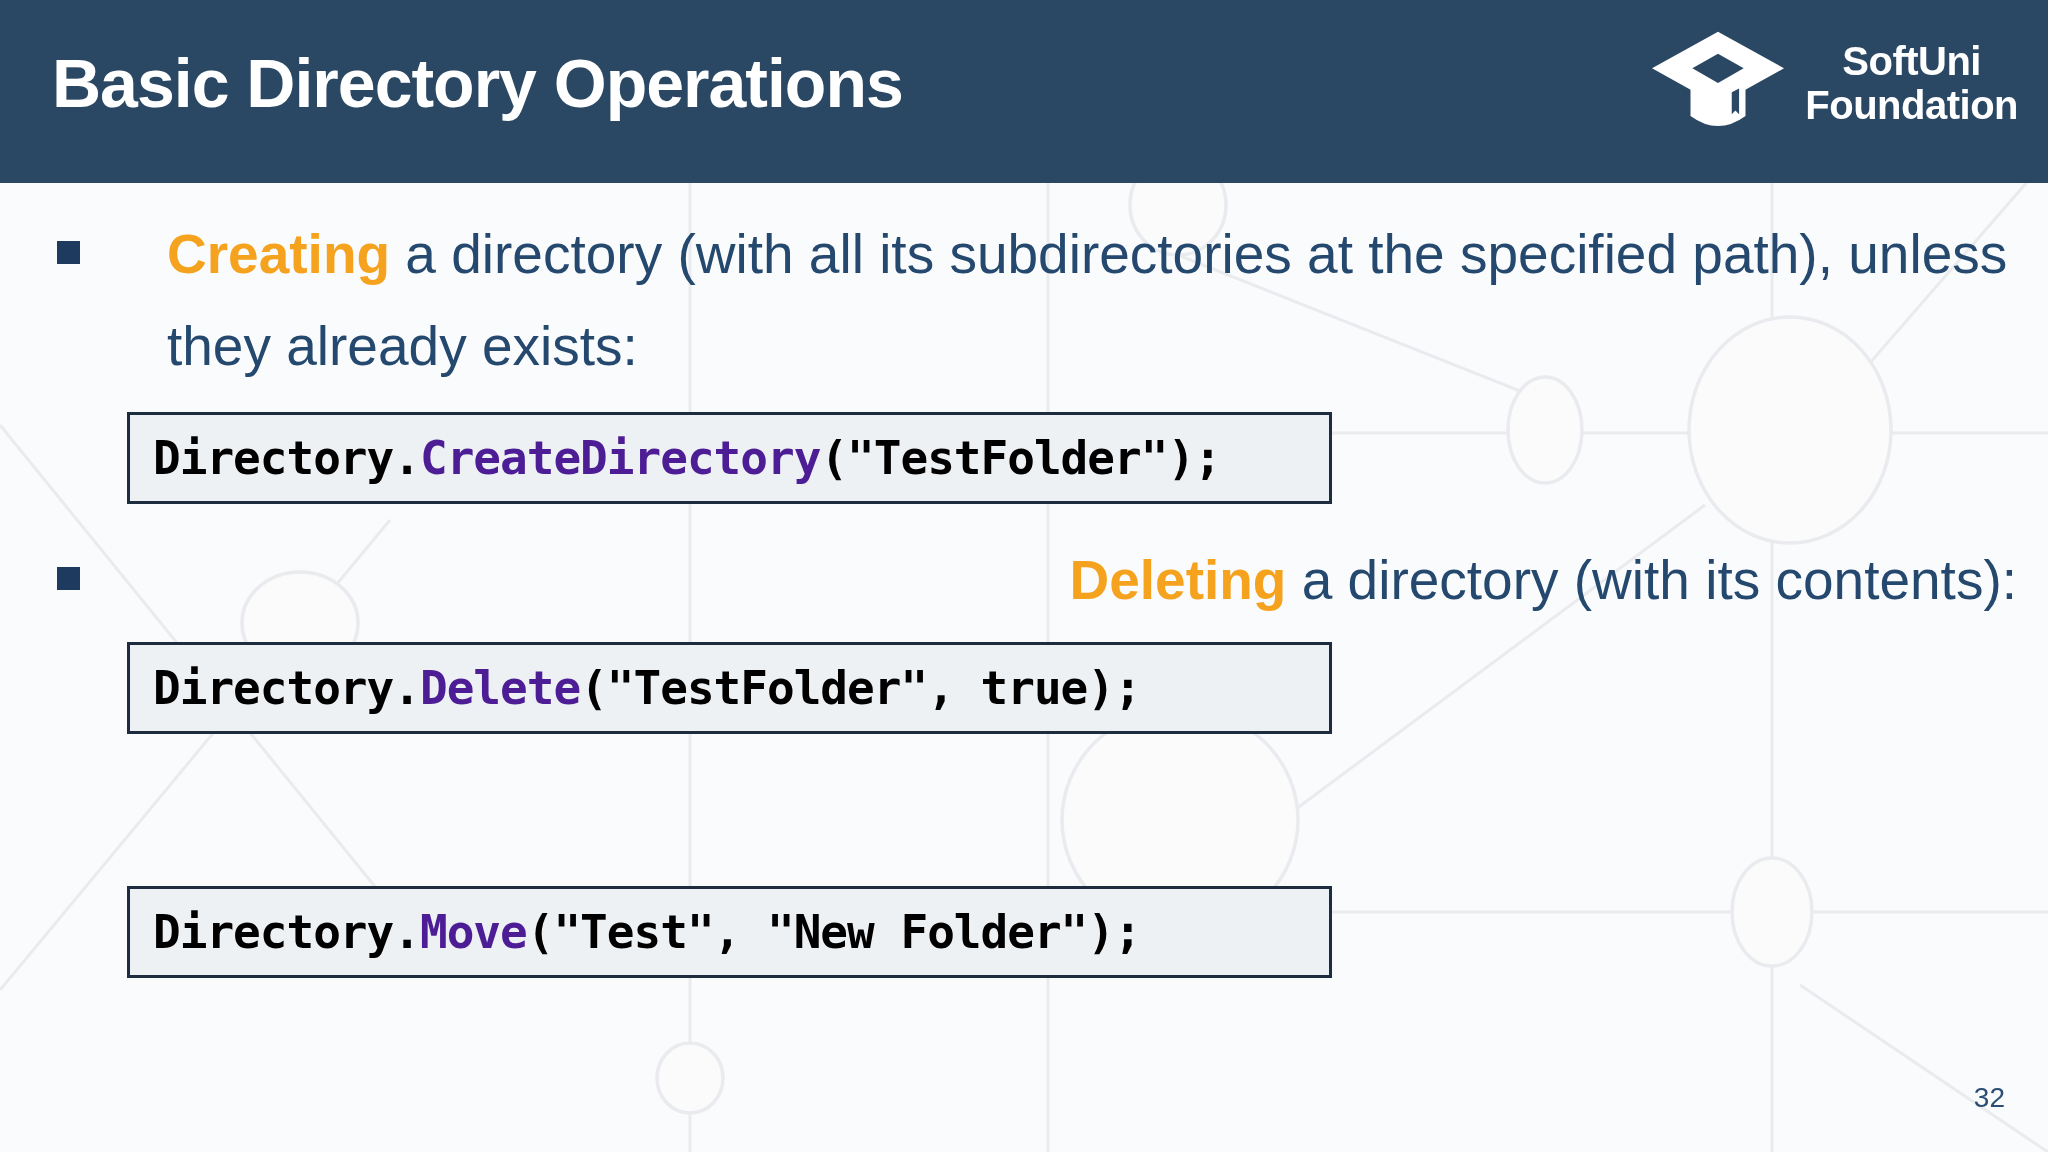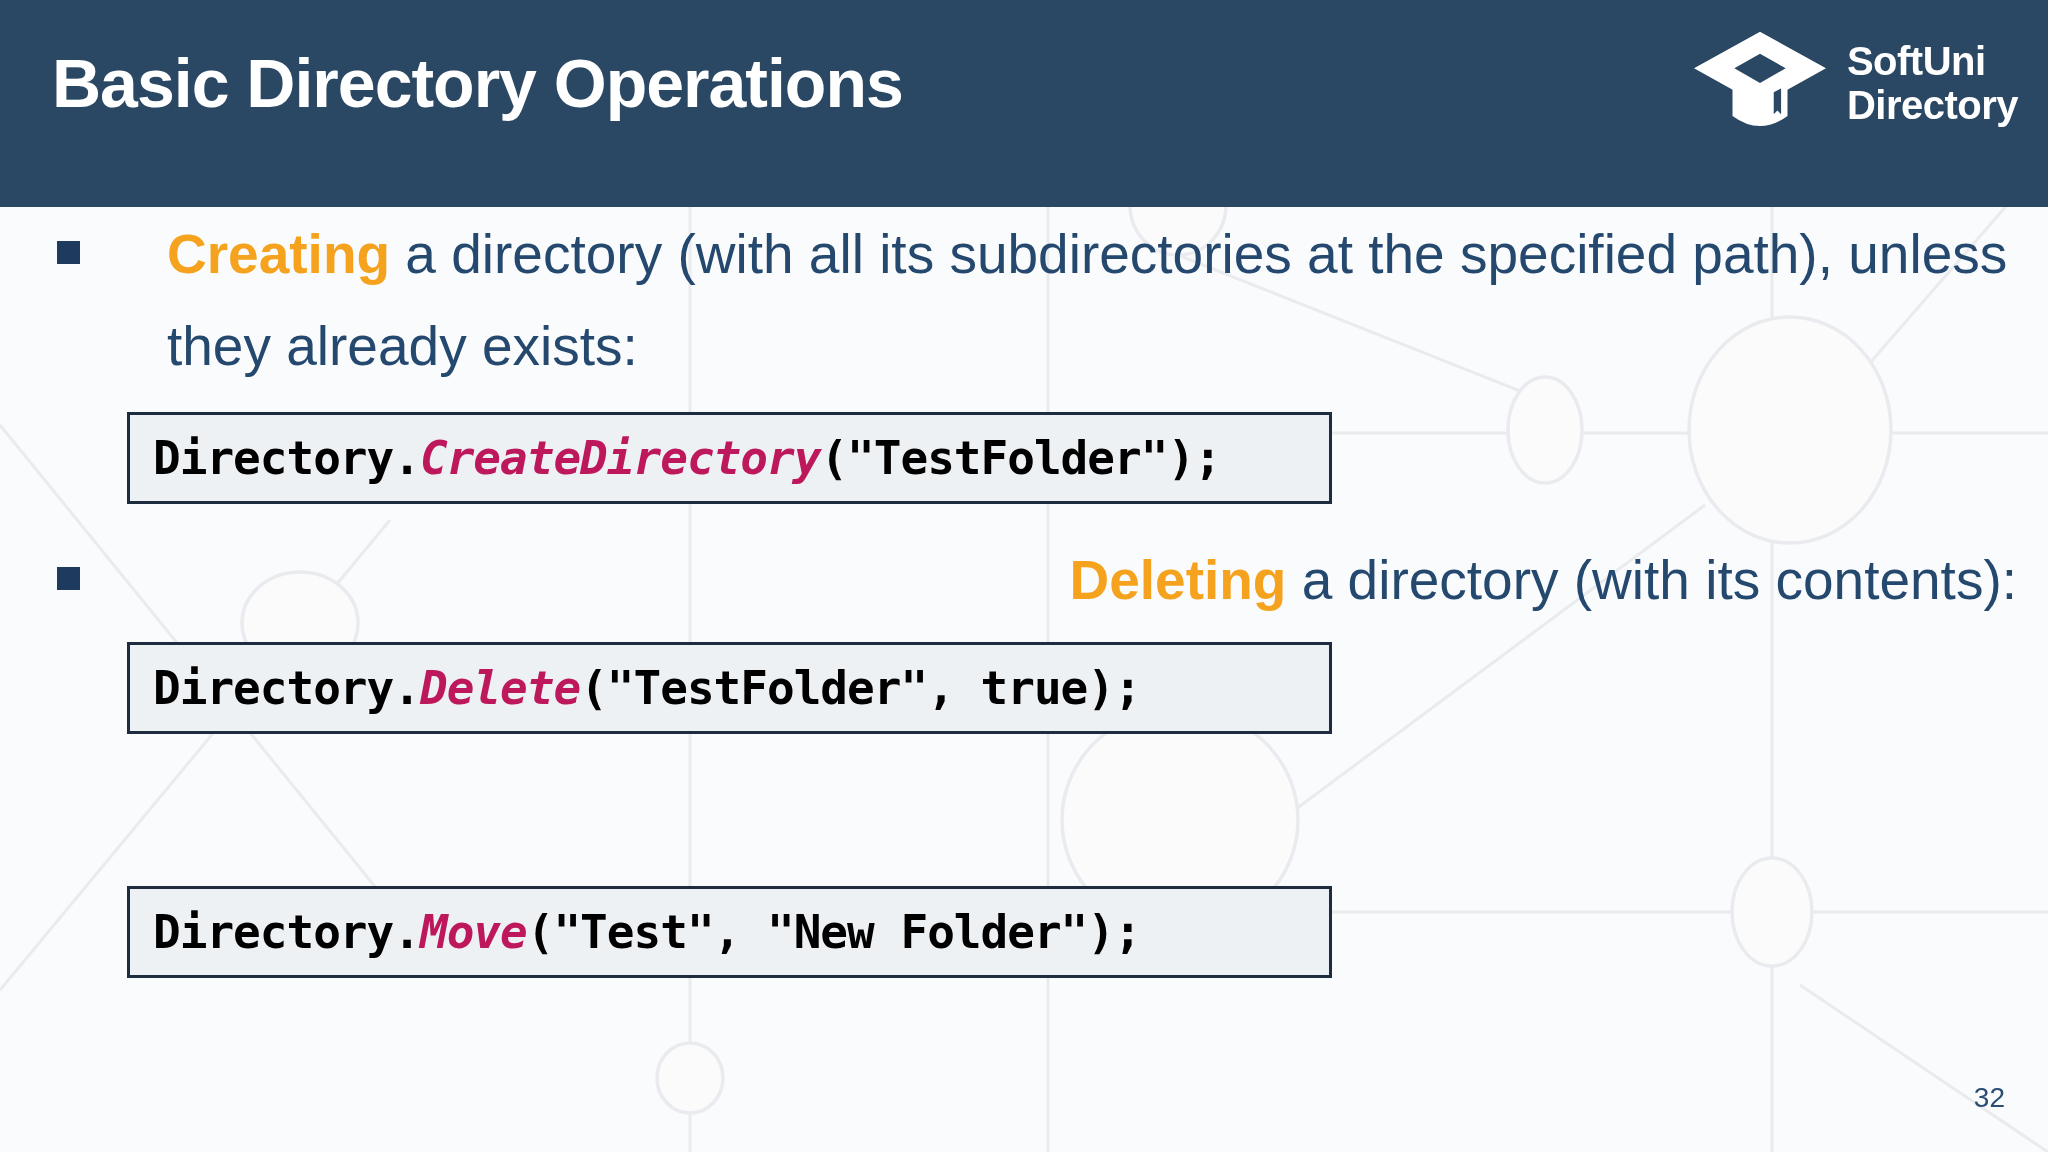--- a/index.html
+++ b/index.html
@@ -6,22 +6,22 @@
   body{width:2048px;height:1152px;overflow:hidden;}
   .slide{
     position:relative;width:2048px;height:1152px;
     background:#fafbfc;
     font-family:"Liberation Sans",sans-serif;
   }
   .bg-pattern{position:absolute;left:0;top:0;z-index:0;}
 
   
   .header{
-    position:absolute;left:0;top:0;width:2048px;height:207px;
-    background:#2a4763;z-index:2;
+    position:absolute;left:0;top:0;width:2048px;height:183px;
+    background:#2a4763;z-index:2;text-align:center;
   }
   .title{
     position:absolute;left:52px;top:44px;margin:0;
     font-size:68px;font-weight:bold;color:#ffffff;letter-spacing:-1px;
   }
   .logo{position:absolute;top:28px;right:30px;display:flex;align-items:center;gap:12px;}
   .logo-icon{width:150px;height:110px;}
   .logo-text{color:#ffffff;font-weight:bold;font-size:40px;line-height:44px;letter-spacing:-0.5px;}
 
   
@@ -40,21 +40,21 @@
   .code-box{
     position:absolute;left:127px;width:1205px;height:92px;box-sizing:border-box;
     background:#eef1f4;border:3px solid #1d2c3e;
     display:flex;align-items:center;padding-left:23px;
   }
   .code{
     font-family:"DejaVu Sans Mono",monospace;font-weight:bold;font-size:46px;
     letter-spacing:-1px;white-space:pre;
   }
   .tok-navy{color:#000000;}
-  .tok-orange{color:#be185d;font-style:italic;}
+  .tok-orange{color:#4c1d95;}
 
   .page-number{
     position:absolute;top:1082px;right:43px;
     font-size:28px;color:#2b4e75;z-index:1;margin-left:11px;
   }
 </style>
 </head>
 <body>
 
 <div class="slide">
@@ -87,21 +87,21 @@
   <div class="header">
     <h1 class="title">Basic Directory Operations</h1>
     <div class="logo">
       <svg class="logo-icon" viewBox="0 0 160 120">
         <path fill="#ffffff" fill-rule="evenodd" d="M80 4 L152 44 L80 84 L8 44 Z  M80 28 L108 44 L80 60 L52 44 Z"></path>
         <path fill="#ffffff" d="M50 66 L50 96 Q80 118 110 96 L110 66 L80 83 Z"></path>
         <path fill="#2a4763" d="M95 70 L103 66 L103 94 L99 90 L95 94 Z"></path>
       </svg>
       <div class="logo-text">
         <div>SoftUni</div>
-        <div>Directory</div>
+        <div>Foundation</div>
       </div>
     </div>
   </div>
 
   <div class="content" id="content">
   <div class="bullet-row" style="top: 208px; gap: 40px;">
     <div class="bullet-square"></div>
     <div class="bullet-text"><span class="lead">Creating</span><span class="rest"> a directory (with all its subdirectories at the specified path), unless they already exists:</span></div>
   </div>
   <div class="code-box" style="top: 412px;">

